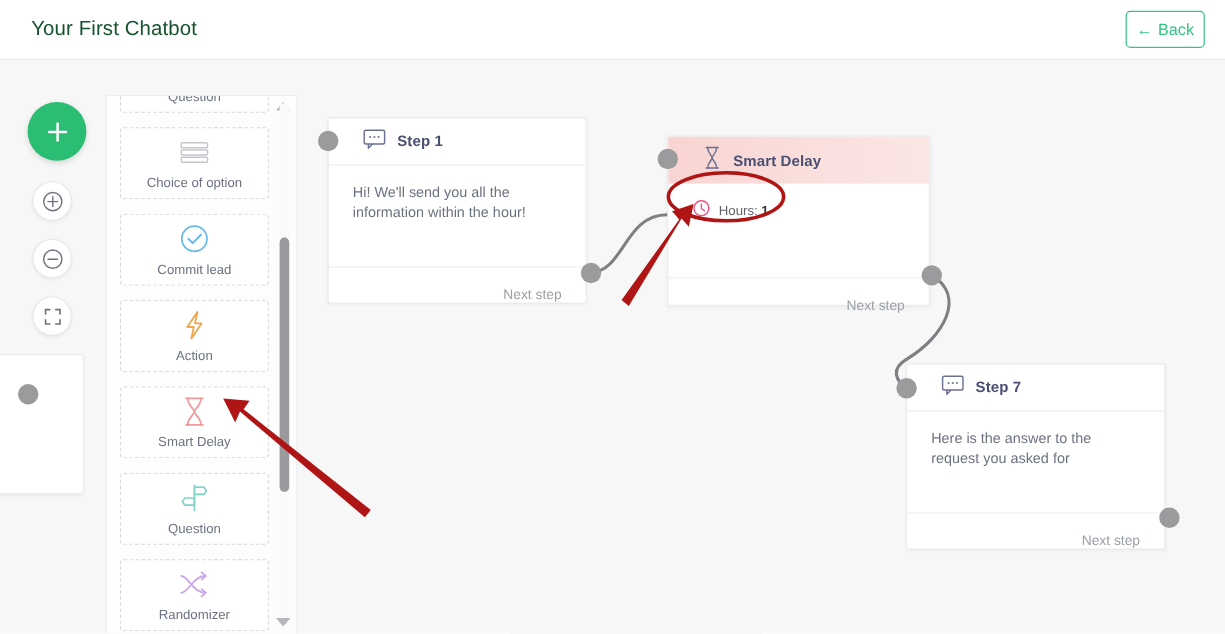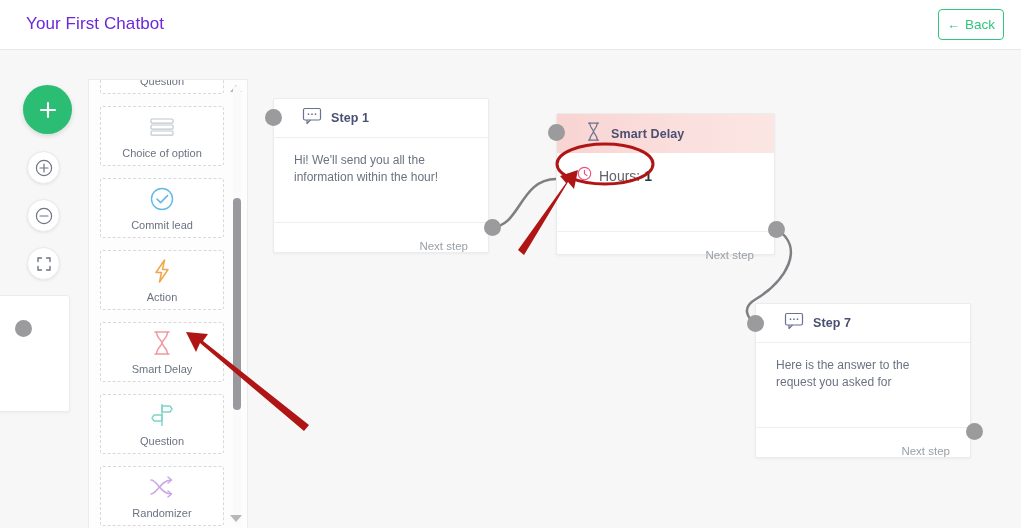--- a/index.html
+++ b/index.html
@@ -20,21 +20,21 @@
   
   #topbar {
     position: absolute; left: 0; top: 0;
     width: 1021px; height: 50px;
     background: #ffffff;
     border-bottom: 1px solid #e8e8ea;
     box-sizing: border-box;
   }
   #page-title {
     position: absolute; left: 26px; top: 14px;
-    font-size: 17px; color: #6d28d9; font-weight: 400;
+    font-size: 17px; color: #14532d; font-weight: 400;
     letter-spacing: .1px;
   }
   #back-button {
     position: absolute; right: 17px; top: 9px;
     width: 66px; height: 31px;
     border: 1.5px solid #31c57f;
     border-radius: 4px;
     background: #ffffff;
     color: #31c57f;
     font-size: 13.5px;
@@ -153,21 +153,21 @@
     font-size: 12.5px; font-weight: bold; color: #4b4f72;
     letter-spacing: .1px;
   }
   .node-body {
     padding: 14px 18px 4px 20px;
     font-size: 12px; color: #6b7280; line-height: 17px;
     border-bottom: 1px solid #efeff0;
   }
   .node-body.delay-body { padding: 13px 18px 13px 20px; }
   .delay-row { display: flex; align-items: center; gap: 7px; }
-  .delay-text { font-size: 14px; color: #60636b; }
+  .delay-text { font-size: 11px; color: #60636b; }
   .delay-text b { color: #33363d; }
   .node-footer {
     height: 45px;
     display: flex; align-items: center; justify-content: flex-end;
     padding-right: 20px;
     box-sizing: border-box;
   }
   .next-step-label { font-size: 11.5px; color: #9aa0a6; }
 
   .port {

